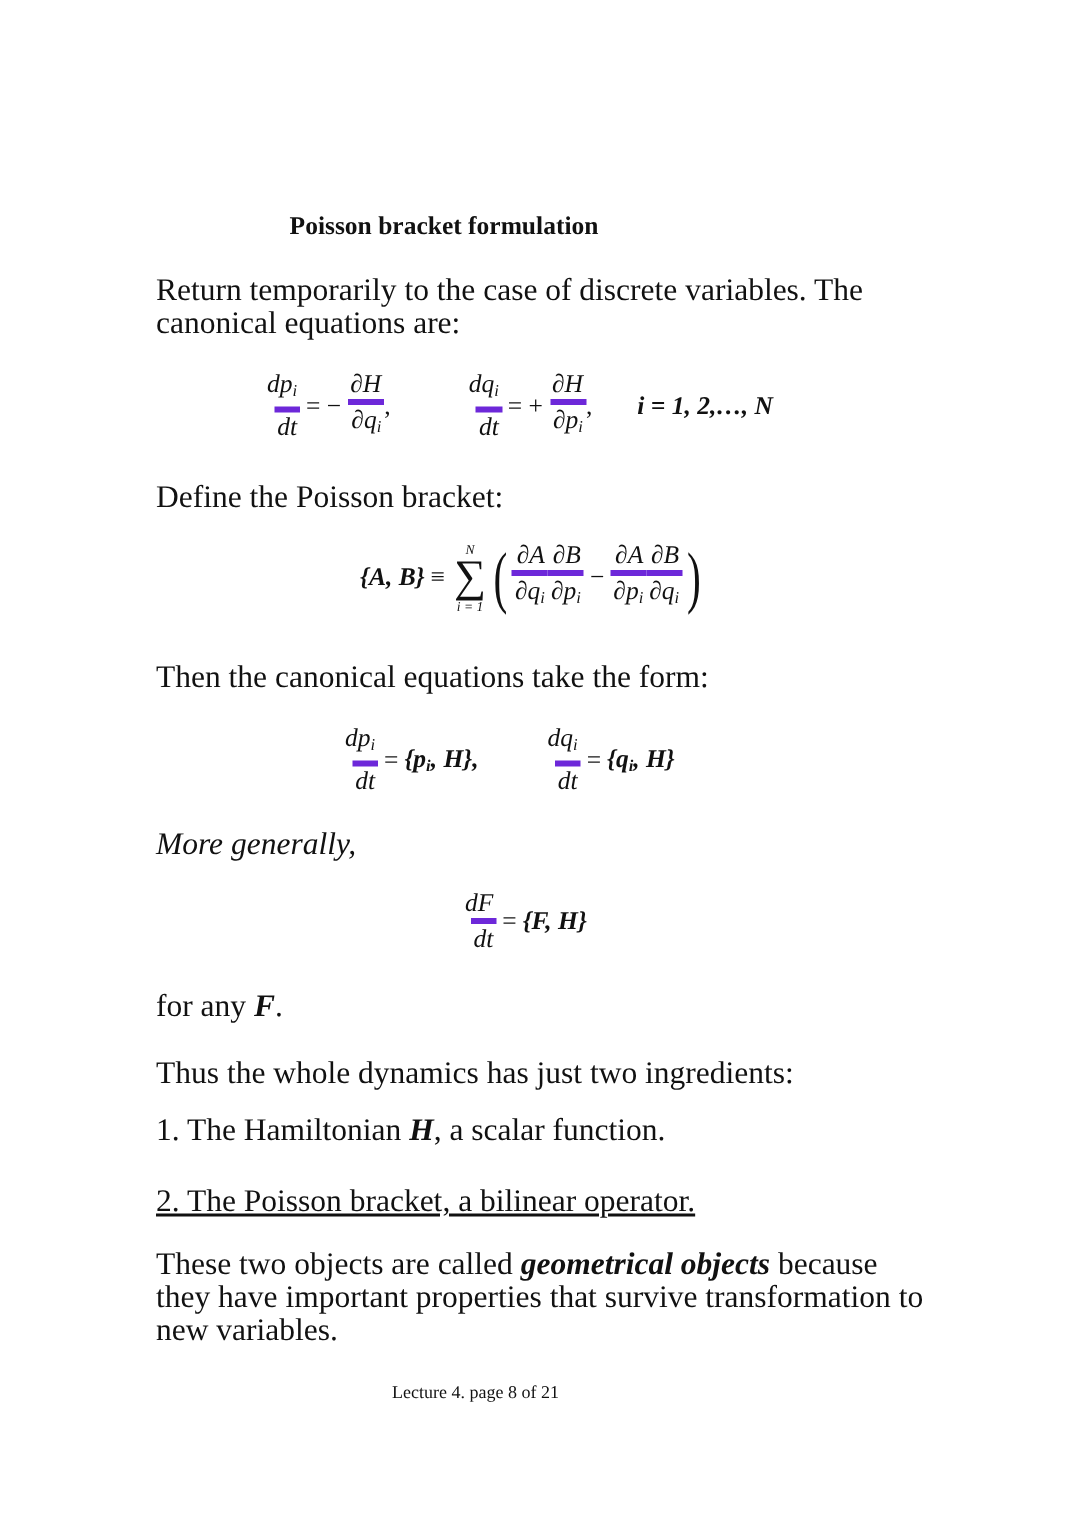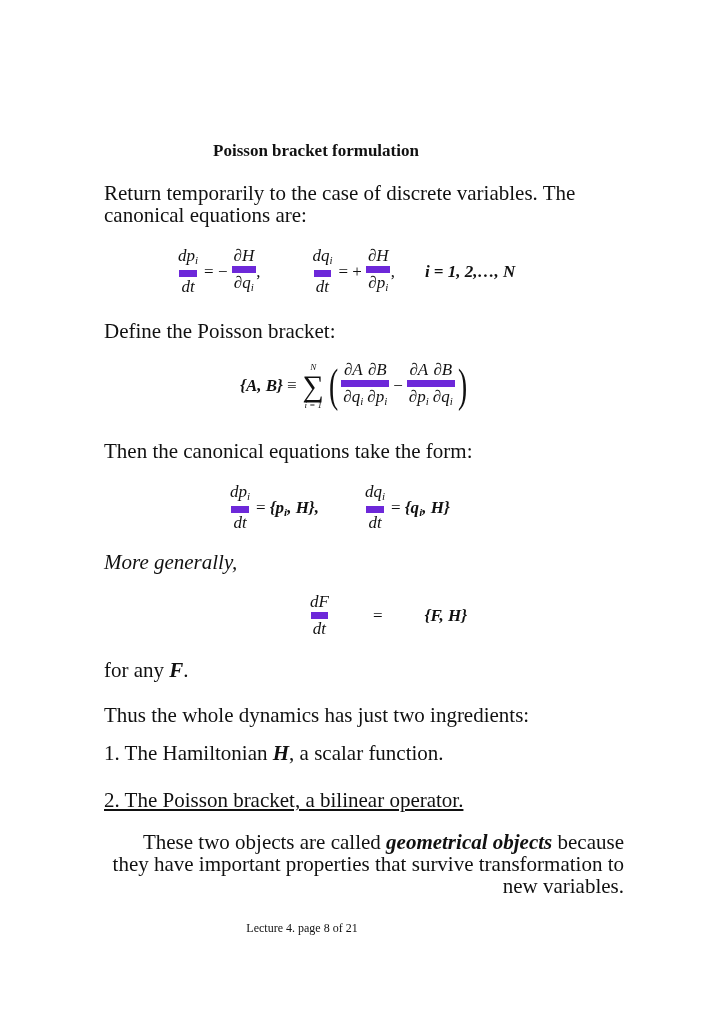--- a/index.html
+++ b/index.html
@@ -4,36 +4,36 @@
 <style>
   html, body { margin: 0; padding: 0; background: #ffffff; }
   body {
     width: 714px; height: 1010px; position: relative; overflow: hidden;
     font-family: "Liberation Serif", "DejaVu Serif", serif;
     color: #111111;
   }
   .abs { position: absolute; }
   .title {
     left: 0; width: 592px; top: 141px; text-align: center;
-    font-weight: bold; font-size: 17px; margin-left: 20px;
+    font-weight: bold; font-size: 17px;
   }
   .para { left: 104px; width: 520px; font-size: 21px; line-height: 22px; }
   .it { font-style: italic; font-weight: bold; }
   .math { font-family: "Liberation Serif", "DejaVu Serif", serif; font-size: 17px; }
-  .frac { display: inline-flex; flex-direction: column; align-items: center; vertical-align: middle; }
+  .frac { display: inline-flex; flex-direction: column; align-items: flex-end; vertical-align: middle; }
   .frac .num { padding: 0 2px; line-height: 20px; font-style: italic; }
-  .frac .den { padding: 0 2px; line-height: 20px; border-top: 7px solid #6d28d9; font-style: italic; }
+  .frac .den { padding: 0 2px; line-height: 20px; border-top: 4px solid #6d28d9; font-style: italic; }
   .row { display: flex; align-items: center; white-space: nowrap; }
   .op { padding: 0 4px; }
   sub { font-size: 11px; font-style: italic; vertical-align: -3px; }
   .bigparen { font-size: 46px; font-style: normal; line-height: 1; transform: scaleX(0.6); display: inline-block; }
   .sigma { display: inline-flex; flex-direction: column; align-items: center; margin: 0 2px; }
   .sigma .sym { font-size: 30px; line-height: 28px; }
   .sigma .lim { font-size: 9px; font-style: italic; line-height: 10px; }
-  .footer { left: 0; width: 604px; top: 921px; text-align: center; font-size: 12px; }
+  .footer { left: 0; width: 604px; top: 921px; text-align: center; font-size: 12px; padding-left: 15px; }
 </style>
 </head>
 <body>
 
 <div class="abs title">Poisson bracket formulation</div>
 
 <div class="abs para" style="top:182px;">Return temporarily to the case of discrete variables.  The canonical equations are:</div>
 
 <div class="abs row math" style="left:176px; top:246px;">
   <span class="frac">
@@ -105,38 +105,38 @@
   <span class="frac">
       <span class="num"><span>dq</span><sub>i</sub></span>
       <span class="den">dt</span>
     </span>
   <span class="op">=</span>
   <span class="it"><span>{q</span><sub>i</sub><span>, H}</span></span>
 </div>
 
 <div class="abs para" style="top:551px;font-style:italic;">More generally,</div>
 
-<div class="abs row math" style="left:308px; top:592px;gap:38px;">
+<div class="abs row math" style="left:308px; top:592px;">
   <span class="frac">
       <span class="num">dF</span>
       <span class="den">dt</span>
     </span>
   <span class="op">=</span>
   <span class="it">{F, H}</span>
 </div>
 
 <div class="abs para" style="top:659px;">
   <span>for any </span><span class="it">F</span><span>.</span>
 </div>
 
 <div class="abs para" style="top:704px;">Thus the whole dynamics has just two ingredients:</div>
 
 <div class="abs para" style="top:742px;">
   <span>1.  The Hamiltonian </span><span class="it">H</span><span>, a scalar function.</span>
 </div>
 
 <div class="abs para" style="top:789px;text-decoration:underline;">2.  The Poisson bracket, a bilinear operator.</div>
 
-<div class="abs para" style="top:831px;text-align:right;">
+<div class="abs para" style="top:831px;">
   <span>These two objects are called </span><span class="it">geometrical objects</span><span> because they have important properties that survive transformation to new variables.</span>
 </div>
 
 <div class="abs footer">Lecture 4. page 8 of 21</div>
 
 </body></html>

